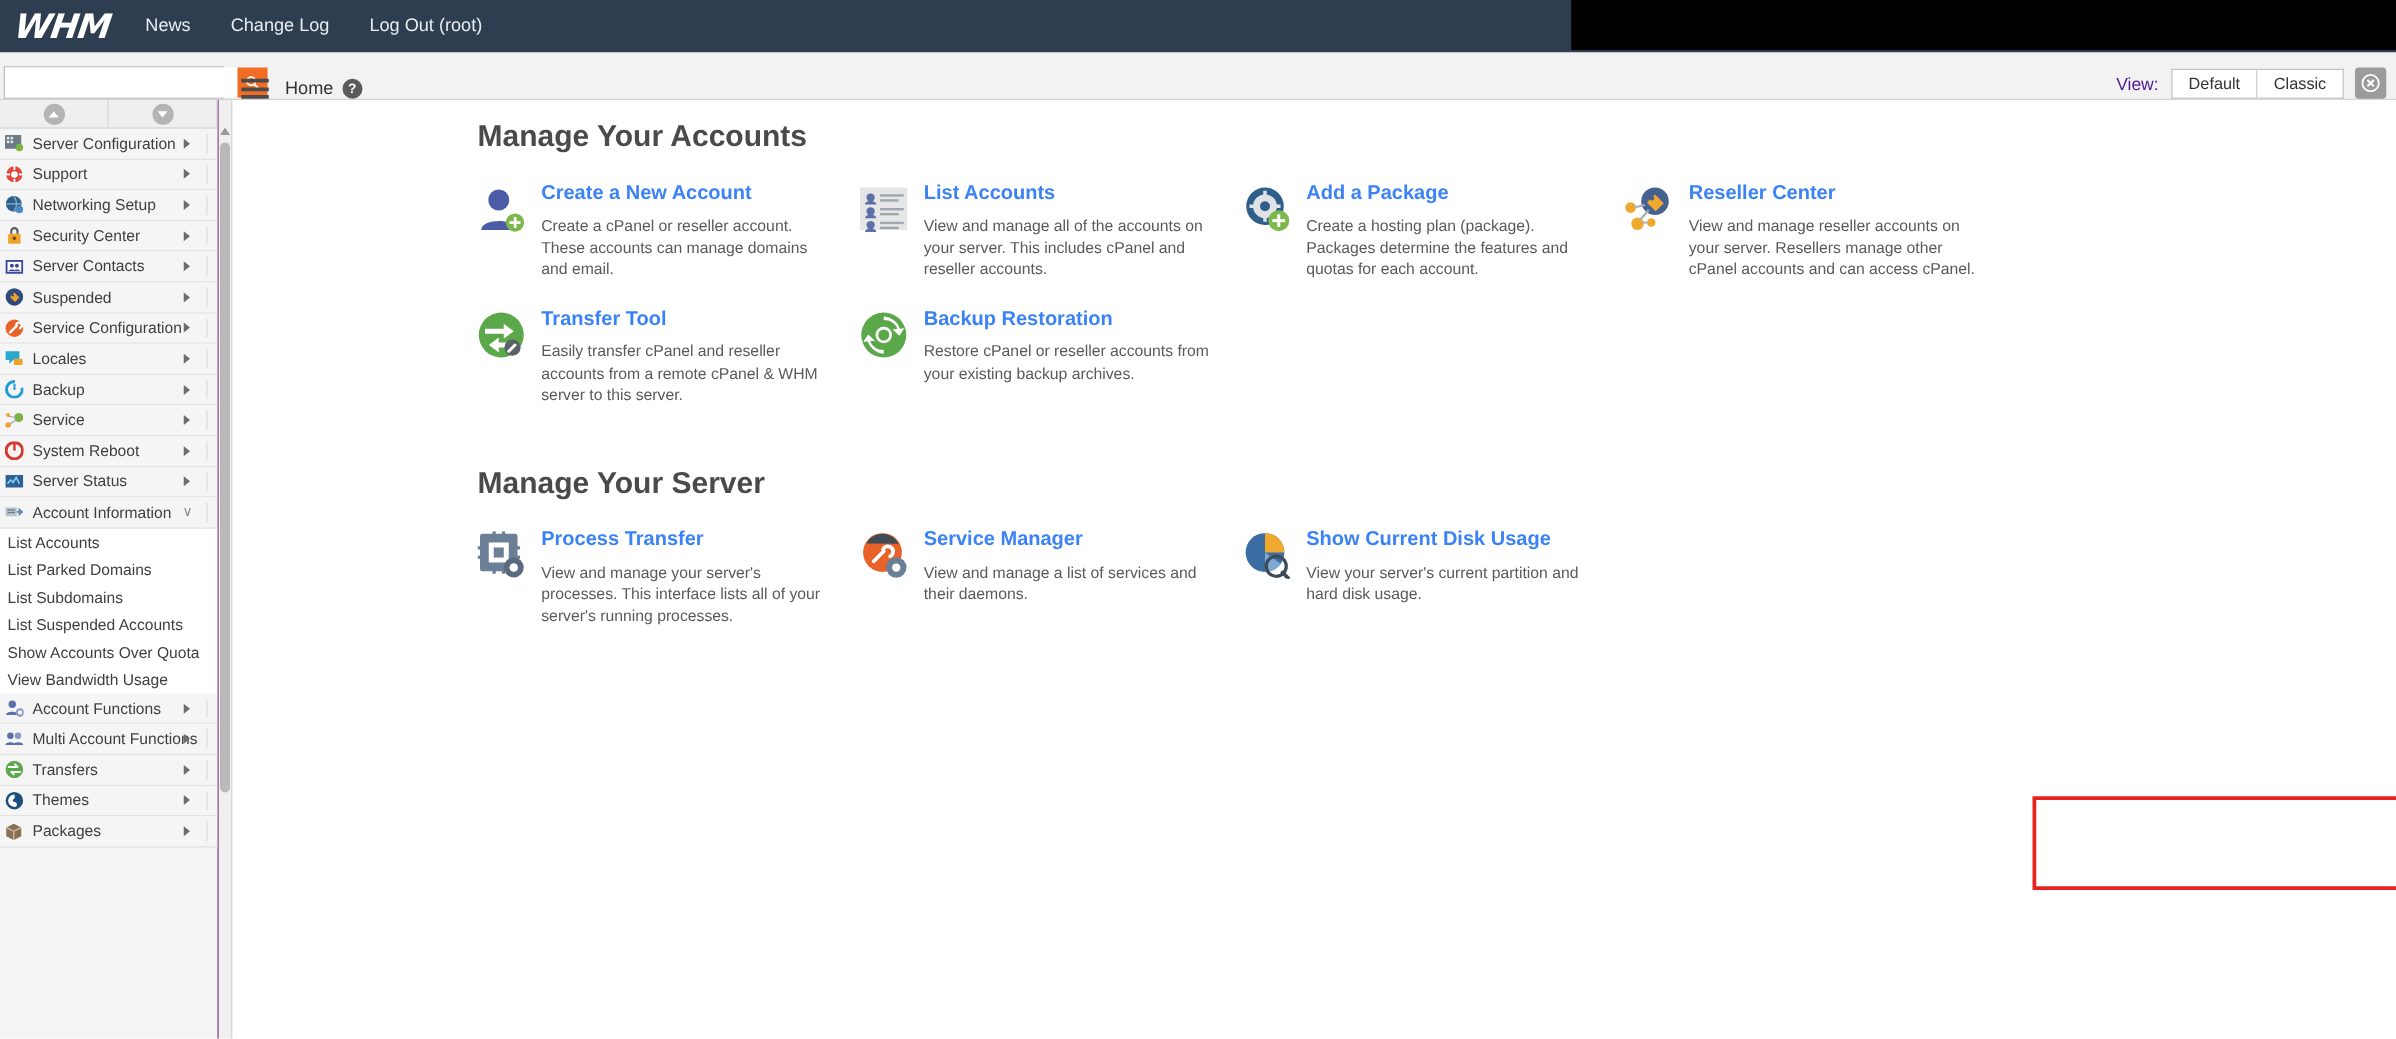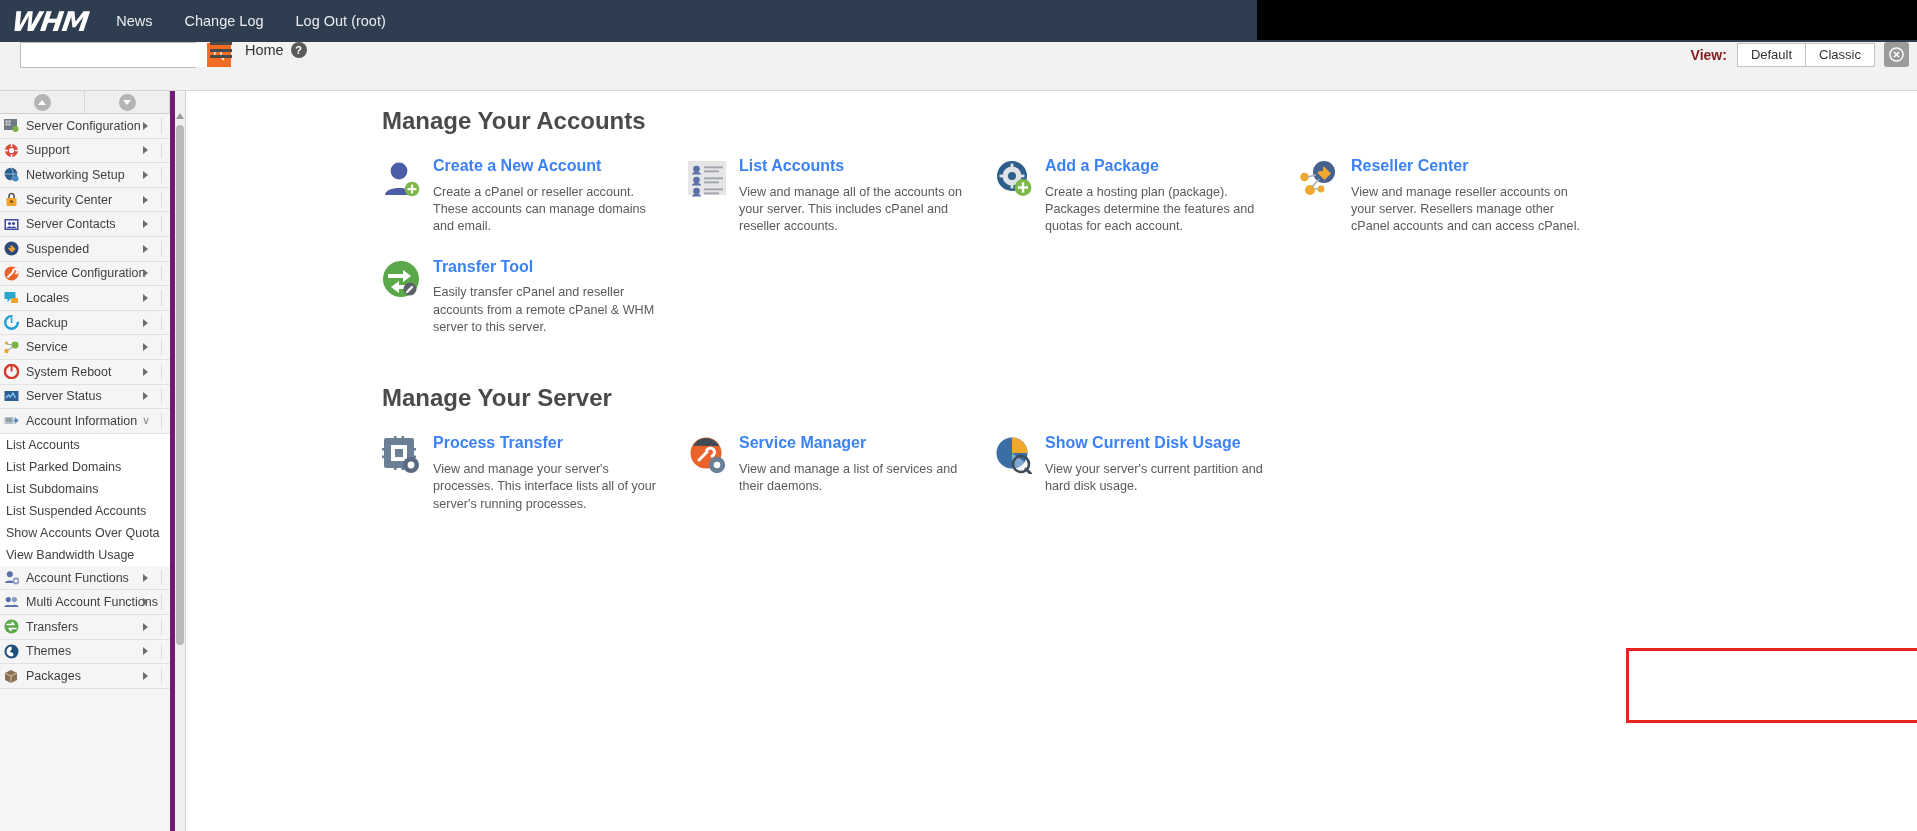--- a/index.html
+++ b/index.html
@@ -39,27 +39,26 @@
   }
   .top-black-box {
     position: absolute;
     right: 0; top: 0;
     width: 660px; height: 40px;
     background: #000000;
   }
 
   
   .searchbar {
-    height: 49px;
+    height: 38px;
     background: #f2f2f2;
     border-bottom: 1px solid #d4d4d4;
     display: flex;
-    align-items: flex-start;
+    align-items: flex-end;
     position: relative;
-    padding-left: 17px;
   }
   .search-wrap {
     width: 176px;
     height: 26px;
     margin-left: 3px;
     display: flex;
     align-items: center;
     background: #ffffff;
     border: 1px solid #bdbdbd;
   }
@@ -118,22 +117,22 @@
   }
   .view-controls {
     position: absolute;
     right: 8px;
     display: flex;
     align-items: center;
     gap: 0;
   }
   .view-label {
     font-size: 14px;
-    font-weight: bold;
-    color: #7f1d1d;
+    font-weight: normal;
+    color: #4c1d95;
     margin-right: 10px;
   }
   .view-btn {
     height: 24px;
     padding: 0 13px;
     font-size: 13px;
     background: #ffffff;
     border: 1px solid #c2c2c2;
     color: #333333;
     cursor: pointer;
@@ -154,21 +153,21 @@
   }
 
   
   .layout { display: flex; height: 751px; }
 
   
   .sidebar {
     width: 175px;
     flex: 0 0 175px;
     background: #f5f5f5;
-    border-right: 5px solid #701a75;
+    border-right: 1px solid #701a75;
     overflow: hidden;
     position: relative;
   }
   .sb-scrollers {
     display: flex;
     height: 23px;
     border-bottom: 1px solid #d0d0d0;
     background: #efefef;
   }
   .sb-scroll {
@@ -727,20 +726,35 @@
               <circle cx="19" cy="19" r="18" fill="#5aa84a"></circle>
               <path d="M6 14h15v-4l8 6-8 6v-4H6z" fill="#ffffff"></path>
               <path d="M32 25H17v-4l-8 6 8 6v-4h15z" fill="#ffffff"></path>
               <circle cx="28" cy="29" r="6.5" fill="#5a6268"></circle>
               <path d="M25 32l5-5" stroke="#ffffff" stroke-width="2.4" stroke-linecap="round"></path>
             </svg>
           </div>
           <div class="tile-body">
             <a class="tile-link">Transfer Tool</a>
             <div class="tile-desc">Easily transfer cPanel and reseller accounts from a remote cPanel &amp; WHM server to this server.</div>
+          </div>
+        </div>
+        <div class="tile">
+          <div class="tile-icon">
+            <svg class="ic" viewBox="0 0 38 38">
+              <circle cx="19" cy="19" r="18" fill="#5aa84a"></circle>
+              <path d="M19 7a12 12 0 0111 7l-4 .5 5.5 5 4-6-3.5.5A15 15 0 0019 4z" fill="#ffffff"></path>
+              <path d="M19 31a12 12 0 01-11-7l4-.5-5.5-5-4 6 3.5-.5A15 15 0 0019 34z" fill="#ffffff"></path>
+              <circle cx="19" cy="19" r="6.6" fill="#ffffff"></circle>
+              <circle cx="19" cy="19" r="4.4" fill="#5aa84a"></circle>
+            </svg>
+          </div>
+          <div class="tile-body">
+            <a class="tile-link">Backup Restoration</a>
+            <div class="tile-desc">Restore cPanel or reseller accounts from your existing backup archives.</div>
           </div>
         </div>
       </div>
 
     <h1 class="section-title second">Manage Your Server</h1>
     <div class="grid" id="server-grid">
         <div class="tile">
           <div class="tile-icon">
             <svg class="ic" viewBox="0 0 38 38">
               <rect x="2" y="2" width="30" height="30" rx="2" fill="#6b7f96"></rect>

